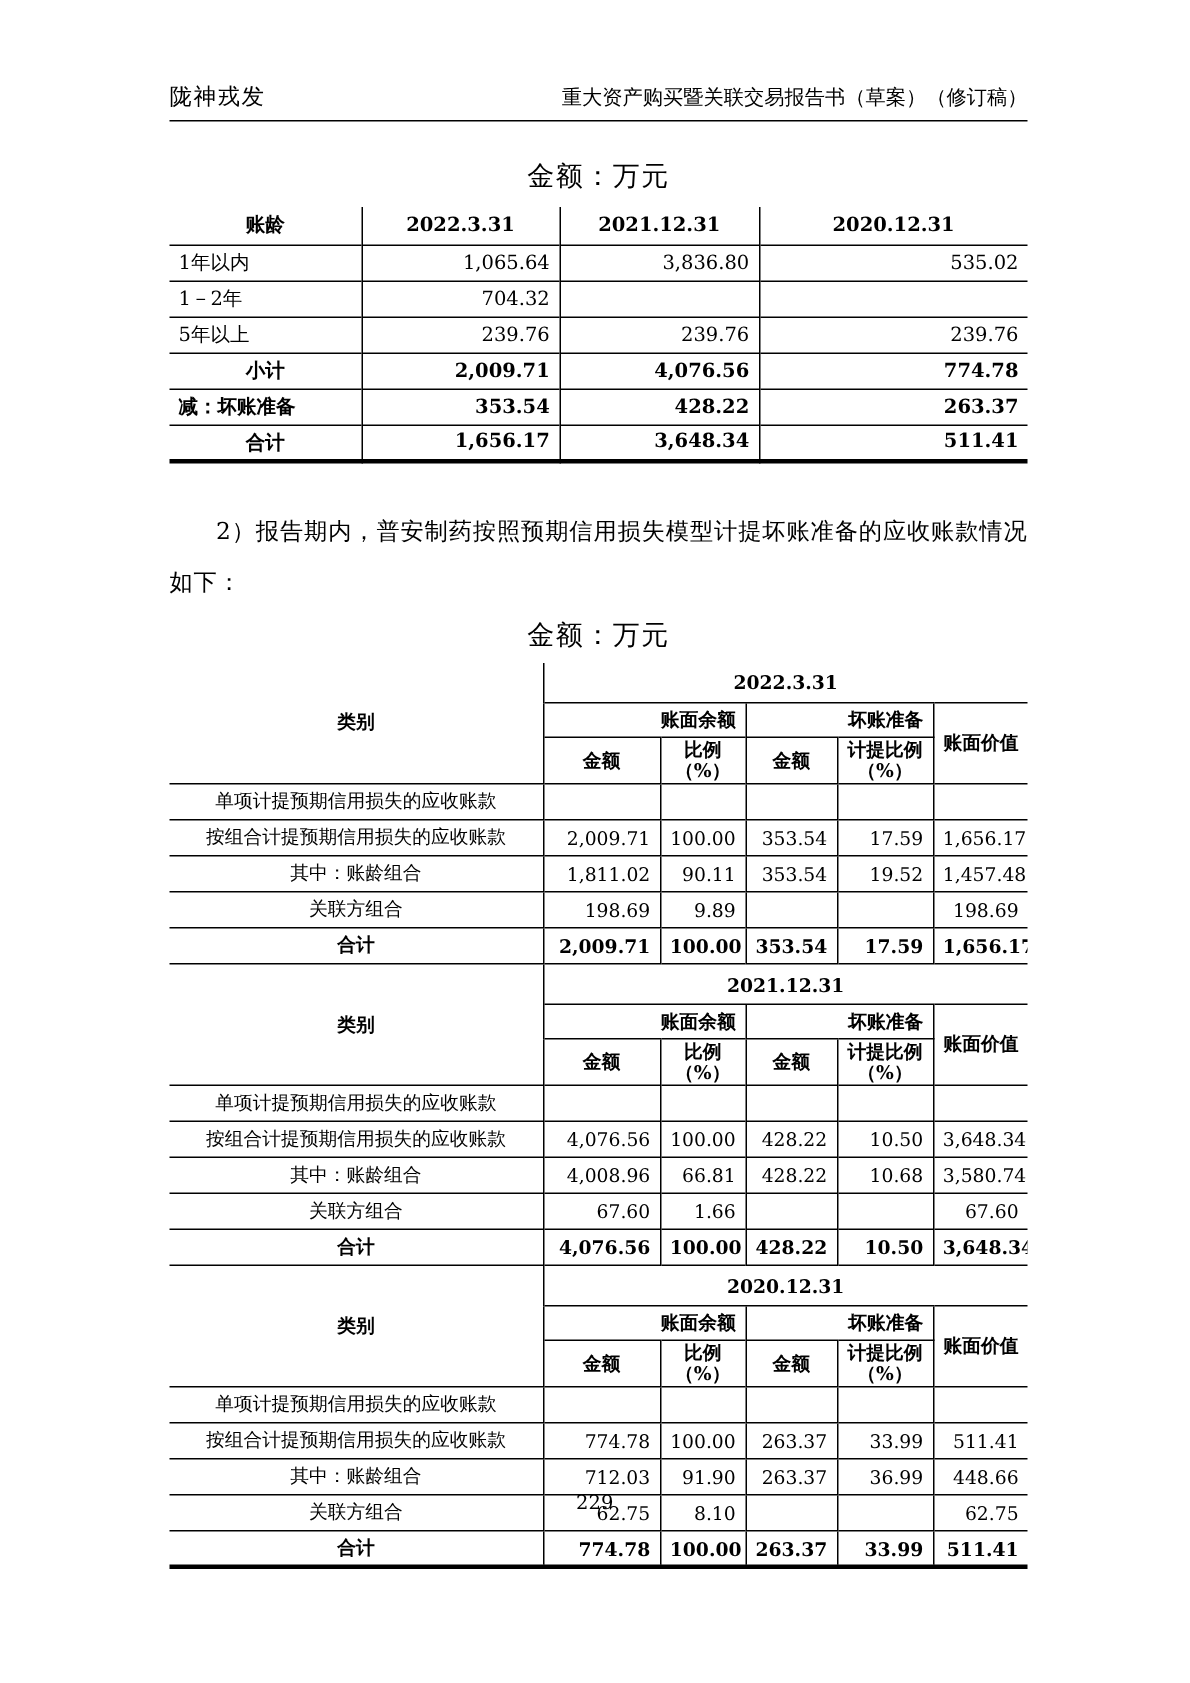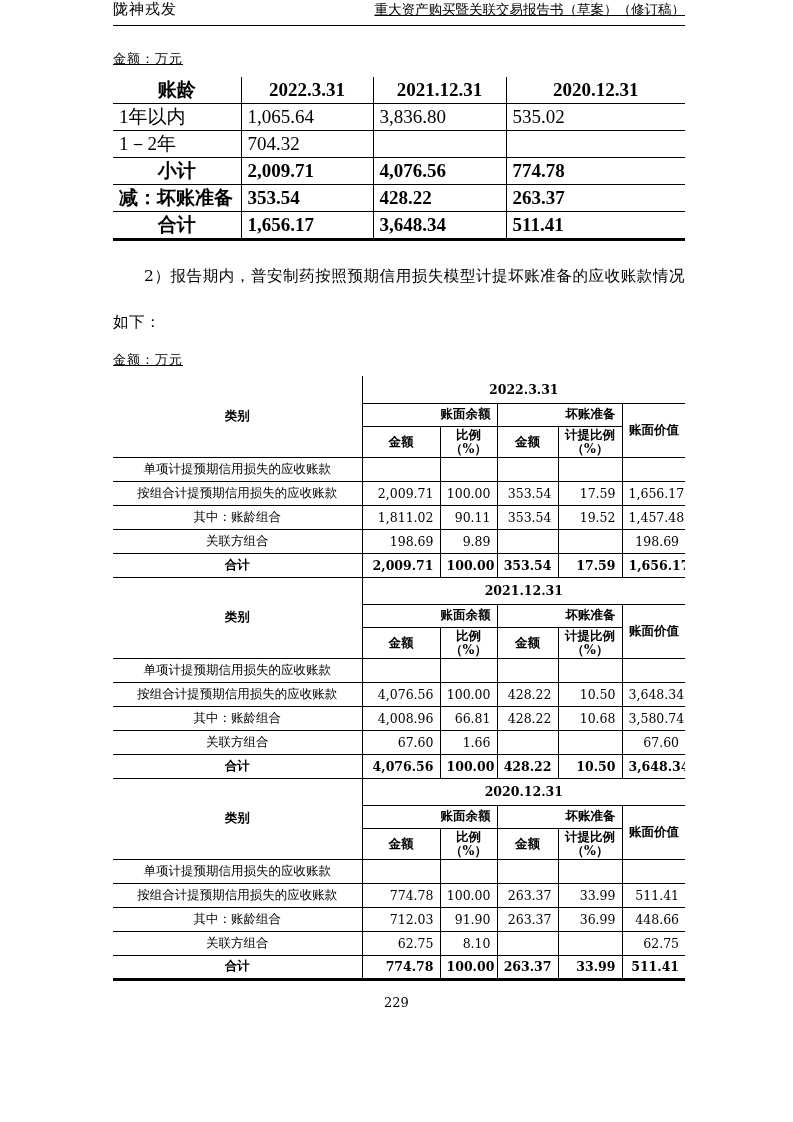--- a/index.html
+++ b/index.html
@@ -8,48 +8,48 @@
     position:relative; width:793px; height:1122px; margin:0 auto;
     background:#ffffff; color:#000;
     font-family:"DejaVu Serif","Liberation Serif",serif;
     overflow:hidden;
   }
   .content { position:absolute; left:113px; top:0; width:572px; }
 
   
   .doc-header {
     display:flex; justify-content:space-between; align-items:flex-end;
-    padding-bottom:6px; border-bottom:1.5px solid #000;
+    padding-top:55px; padding-bottom:6px; border-bottom:1.5px solid #000;
   }
   .hdr-left  { font-size:15px; letter-spacing:1px; }
-  .hdr-right { font-size:13.5px;text-decoration:underline; }
-
-  .unit { text-align:left; font-size:13px; letter-spacing:1px;text-decoration:underline; }
+  .hdr-right { font-size:13.5px; }
+
+  .unit { text-align:center; font-size:18px; letter-spacing:1px; }
   .unit-1 { margin-top:24px; }
   .unit-2 { margin-top:6px; }
 
   
   table { width:100%; border-collapse:collapse; table-layout:fixed; }
   td { border-left:1px solid #000; border-top:1px solid #000;
        padding:0 6px; height:24px; vertical-align:middle; overflow:hidden; }
   td.c1 { border-left:none; }
   tr.r-heavy td { border-top:3px solid #000; }
   tr.r-med   td { border-top:1.5px solid #000; }
   tr.r-first td { border-top:none; }
   table.bordered-bottom { border-bottom:3px solid #000; }
 
-  .t-aging { margin-top:9px; font-size:19px;font-family:Liberation Serif, serif; }
+  .t-aging { margin-top:9px; font-size:13px; }
   .t-aging td.hd { font-weight:bold; text-align:center; height:25px; }
-  .t-aging td.num { }
+  .t-aging td.num { text-align:right; }
   .t-aging .al { text-align:left;margin-left:32px; }
   .t-aging .ac { text-align:center; }
   .bold { font-weight:bold; }
 
   .para {
-    margin-top:12px; font-size:15.5px; line-height:46px;
+    margin-top:28px; font-size:15.5px; line-height:34px;
     text-align:justify; text-indent:2em; letter-spacing:0.5px;
   }
 
   .t-prov { margin-top:7px; font-size:12.5px; }
   .t-prov td { text-align:center; }
   .t-prov td.num { text-align:right; }
   .t-prov .hrow td { font-weight:bold; }
   .t-prov tr.h-date td { height:27px; }
   .t-prov tr.h-grp  td { height:23px;text-align:right; }
   .t-prov tr.h-sub  td { height:31px; line-height:14px; }
@@ -90,20 +90,26 @@
         <td class="num">1,065.64</td>
         <td class="num">3,836.80</td>
         <td class="num">535.02</td>
       </tr>
       <tr>
         <td class="c1 al">1－2年</td>
         <td class="num">704.32</td>
         <td class="num"></td>
         <td class="num"></td>
       </tr>
+      <tr>
+        <td class="c1 al">5年以上</td>
+        <td class="num">239.76</td>
+        <td class="num">239.76</td>
+        <td class="num">239.76</td>
+      </tr>
       <tr class="r-med bold">
         <td class="c1 ac">小计</td>
         <td class="num">2,009.71</td>
         <td class="num">4,076.56</td>
         <td class="num">774.78</td>
       </tr>
       <tr class="r-med bold">
         <td class="c1 al">减：坏账准备</td>
         <td class="num">353.54</td>
         <td class="num">428.22</td>

